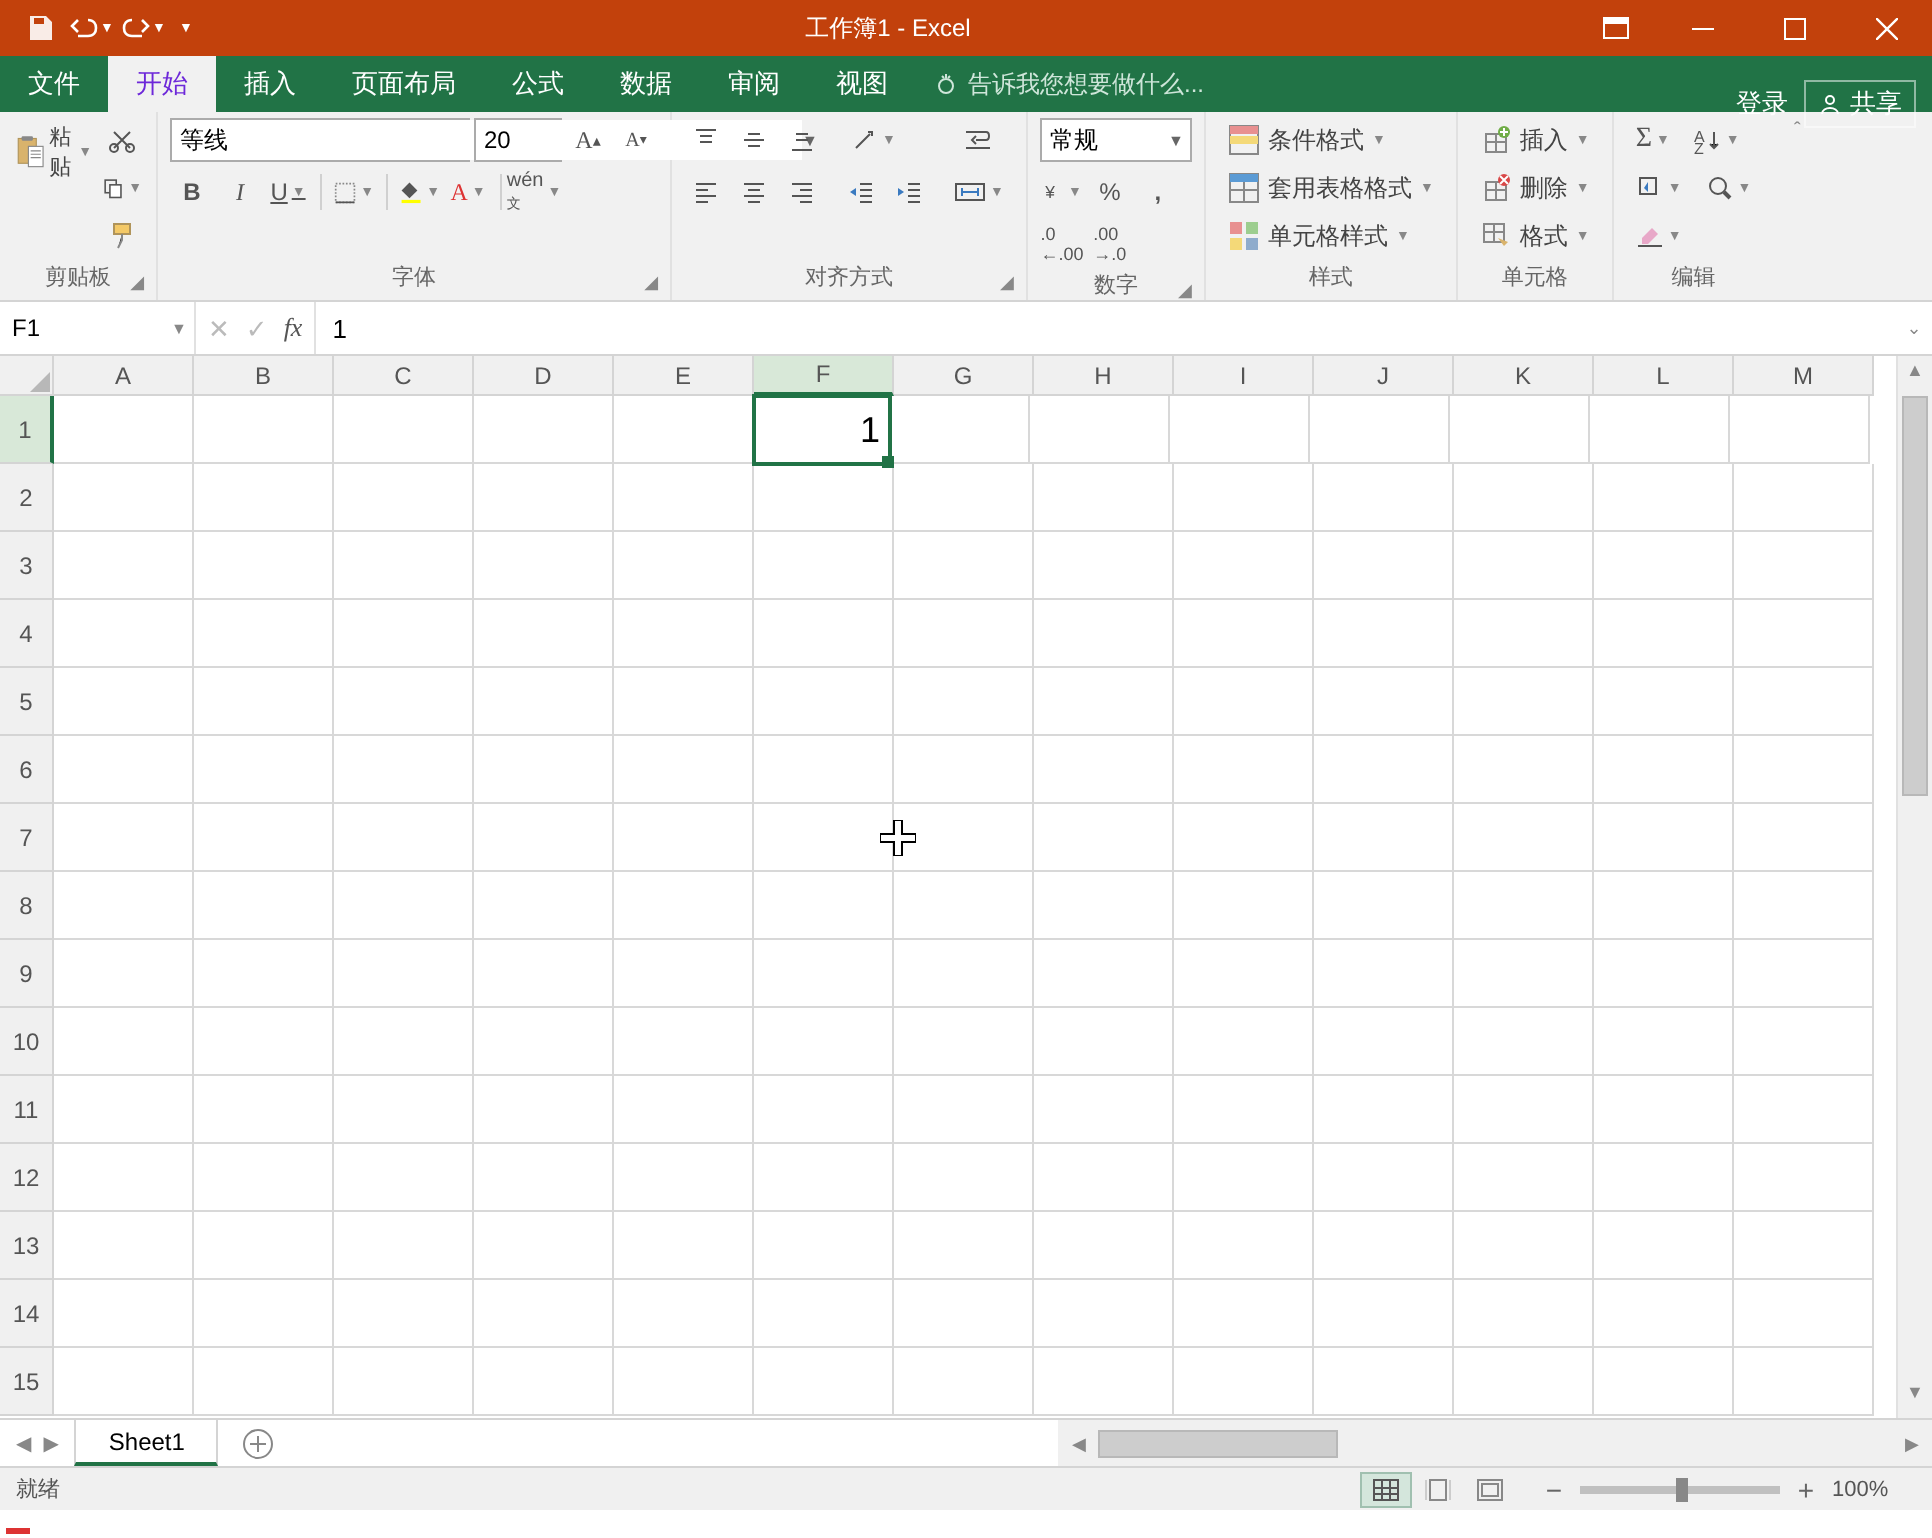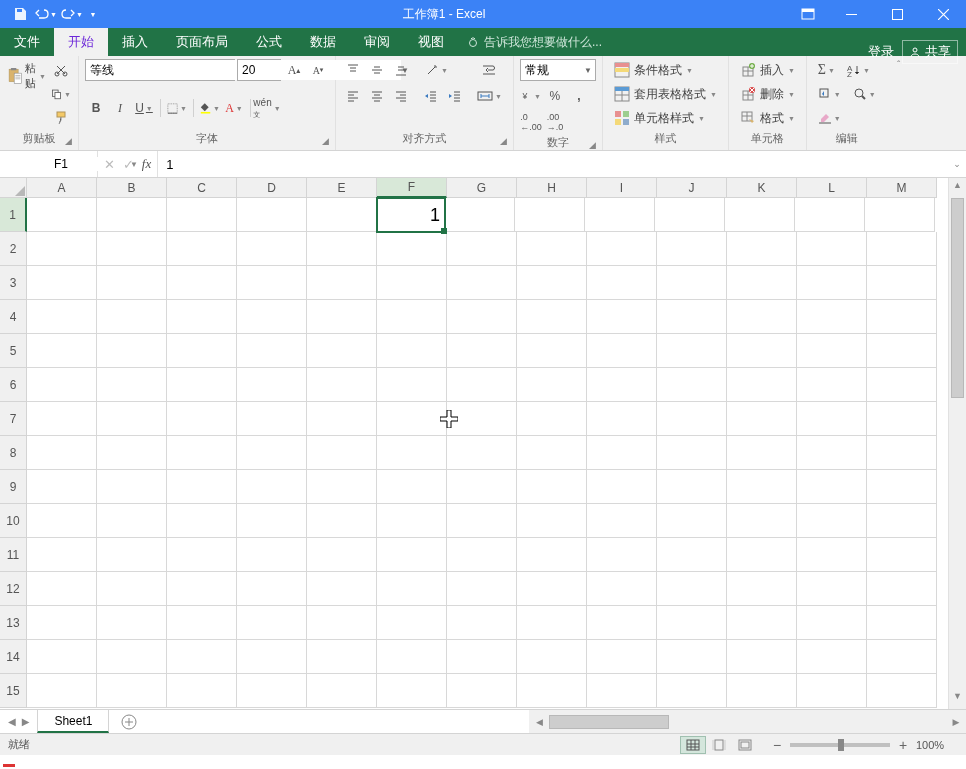--- a/index.html
+++ b/index.html
@@ -1,18 +1,18 @@
 <!DOCTYPE html>
 <html><head>
 <meta charset="utf-8">
 <style>
 * { box-sizing: border-box; margin: 0; padding: 0; font-family: "Microsoft YaHei", "Segoe UI", sans-serif; }
 body { background: #fff; width: 966px; height: 769px; overflow: hidden; user-select: none; }
 
-.titlebar { background: #3b82f6; height: 28px; display: flex; align-items: center; color: #fff; font-size: 12px; }
+.titlebar { background: #c2410c; height: 28px; display: flex; align-items: center; color: #fff; font-size: 12px; }
 .qat { display: flex; align-items: center; padding-left: 8px; gap: 2px; }
 .qat-btn { width: 24px; height: 24px; display: flex; align-items: center; justify-content: center; color: #fff; cursor: pointer; }
 .title-center { flex: 1; text-align: center; font-size: 12px; }
 .win-controls { display: flex; }
 .win-btn { width: 46px; height: 28px; display: flex; align-items: center; justify-content: center; color: #fff; cursor: pointer; }
 .win-ribbon-toggle { width: 40px; height: 28px; display: flex; align-items: center; justify-content: center; cursor: pointer; }
 
 .tabbar { background: #217346; height: 28px; display: flex; align-items: stretch; color: #fff; font-size: 13px; }
 .tab { padding: 0 14px; display: flex; align-items: center; cursor: pointer; }
 .tab.active { background: #f1f1f1; color: #6d28d9; }
@@ -35,21 +35,21 @@
 .sbtn.wide { width: auto; padding: 0 4px; }
 .sbtn .dd { font-size: 7px; margin-left: 2px; color: #888; }
 .combo { height: 22px; border: 1px solid #ababab; background: #fff; font-size: 12px; display: flex; align-items: center; }
 .combo input { border: none; outline: none; height: 100%; padding: 0 4px; font-size: 12px; }
 .combo .dd-btn { width: 14px; text-align: center; font-size: 8px; color: #666; cursor: pointer; }
 .med-btn { display: flex; align-items: center; gap: 4px; padding: 1px 4px; font-size: 12px; color: #444; cursor: pointer; height: 22px; border: 1px solid transparent; }
 .med-btn .dd { font-size: 7px; color: #888; }
 
 .formula-bar { height: 27px; border-bottom: 1px solid #d4d4d4; display: flex; align-items: stretch; background: #fff; }
 .namebox { width: 98px; border-right: 1px solid #e1e1e1; display: flex; align-items: center; }
-.namebox input { border: none; outline: none; width: 82px; padding: 0 6px; font-size: 12px; margin-left: 48px; }
+.namebox input { border: none; outline: none; width: 82px; padding: 0 6px; font-size: 12px; }
 .namebox .dd-btn { width: 16px; font-size: 8px; color: #888; text-align: center; cursor: pointer; }
 .fb-btns { display: flex; align-items: center; padding: 0 6px; border-right: 1px solid #e1e1e1; gap: 8px; }
 .fb-btn { color: #bbb; font-size: 13px; cursor: pointer; }
 .fb-btn.fx { color: #555; font-style: italic; font-family: "Times New Roman"; }
 .formula-input { flex: 1; border: none; outline: none; padding: 0 8px; font-size: 13px; }
 .fb-expand { width: 18px; display: flex; align-items: center; justify-content: center; cursor: pointer; color: #888; font-size: 9px; }
 
 .grid-area { position: relative; height: 531px; background: #fff; overflow: hidden; }
 .corner { position: absolute; left: 0; top: 0; width: 27px; height: 20px; background: #f0f0f0; border-right: 1px solid #d4d4d4; border-bottom: 1px solid #d4d4d4; }
 .corner::after { content: ''; position: absolute; right: 1px; bottom: 1px; border-style: solid; border-width: 0 0 10px 10px; border-color: transparent transparent #b8b8b8 transparent; }
@@ -212,21 +212,21 @@
       </div>
     </div>
     <div class="group-label">
         <span>剪贴板</span>
         <span class="g-launcher">◢</span>
       </div>
   </div>
 
   <div class="group">
     <div class="group-body">
-      <div class="col" style="gap:16px">
+      <div class="col" style="gap:4px">
         <div class="row">
           <div class="combo" style="width:150px">
               <input value="等线" style="">
               <span class="dd-btn">▼</span>
             </div>
           <div class="combo" style="width:44px">
               <input value="20" style="">
               <span class="dd-btn">▼</span>
             </div>
           <div class="sbtn" style="font-family:serif">A<sup style="font-size:8px">▴</sup></div>

